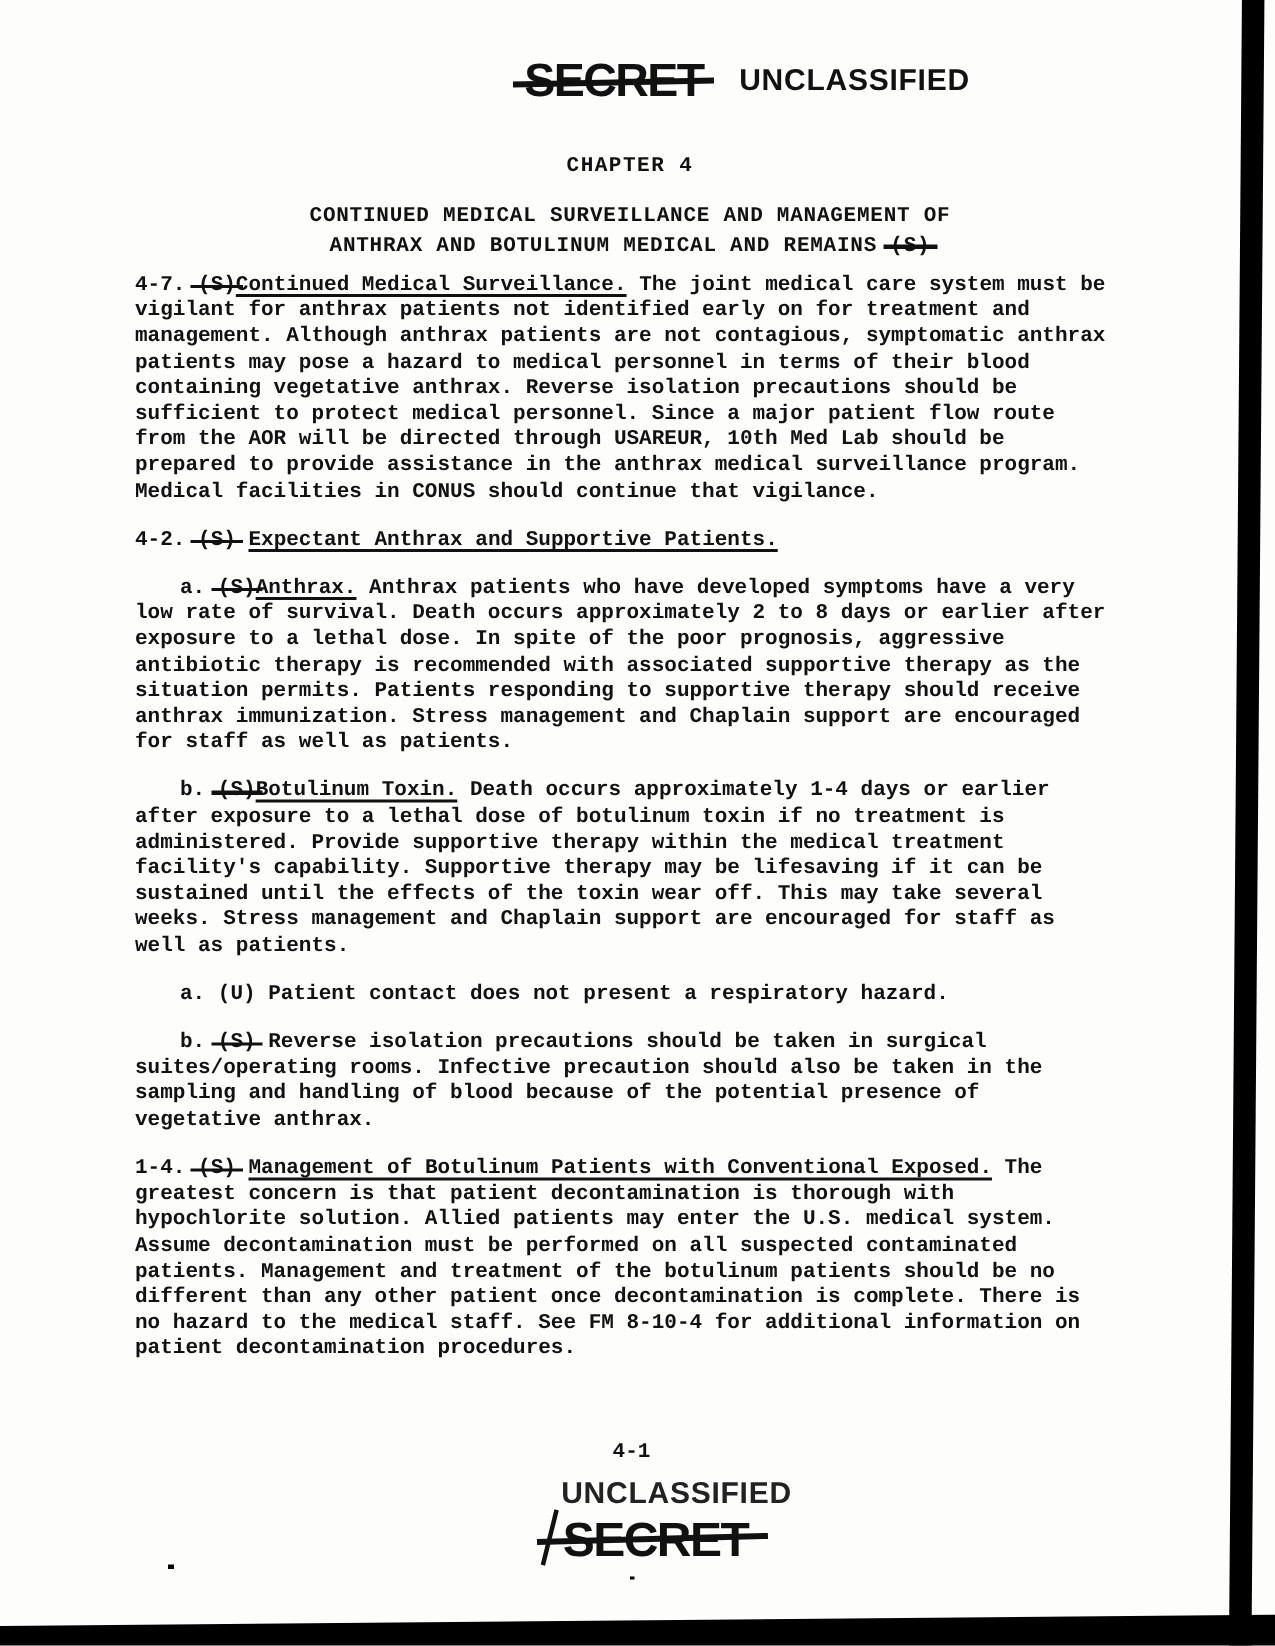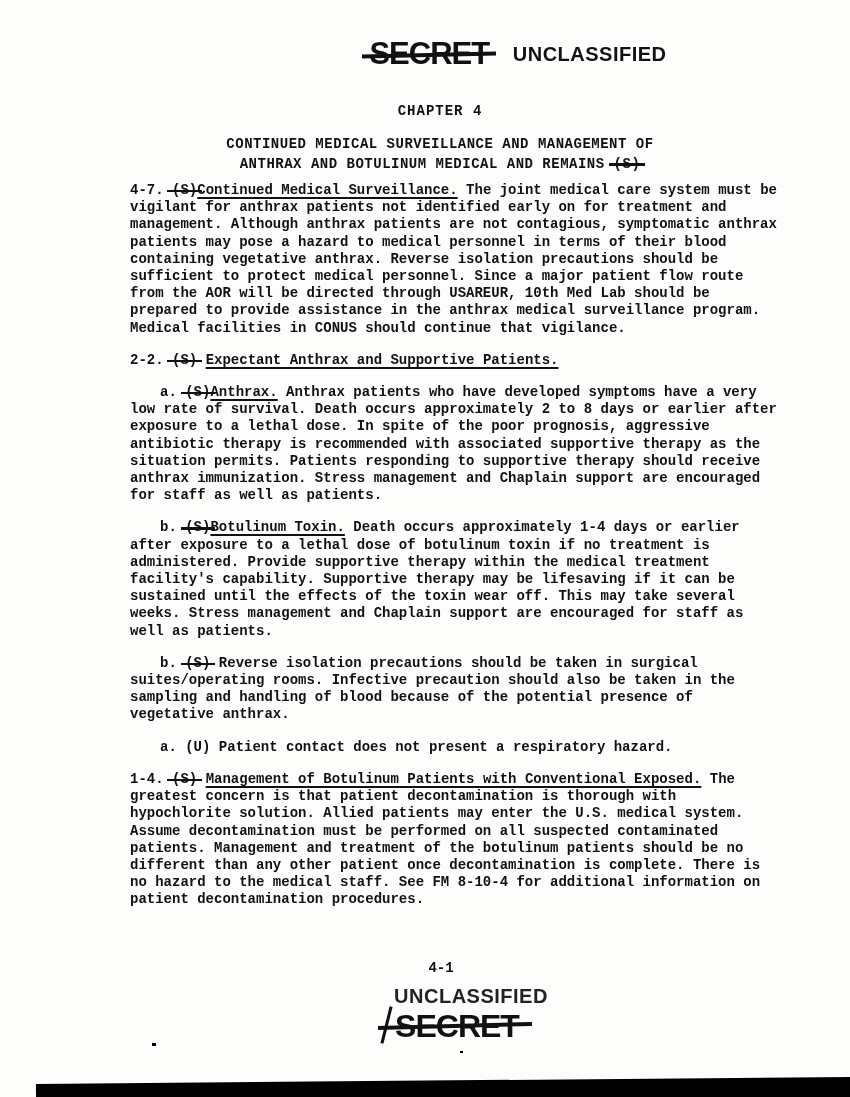--- a/index.html
+++ b/index.html
@@ -4,21 +4,21 @@
 <style>
   * { margin: 0; padding: 0; box-sizing: border-box; }
   html, body { width: 850px; height: 1097px; overflow: hidden; }
   body {
     position: relative;
     background: #fdfdfc;
     color: #111;
     font-family: "Liberation Mono", monospace;
     font-weight: 700;
   }
-  .page { position: absolute; inset: 0; margin-left: 40px; }
+  .page { position: absolute; inset: 0; }
 
   
   .header-line {
     position: absolute; top: 36px; left: 0; width: 100%;
     text-align: center; transform: translateX(73px);
     white-space: nowrap;
   }
   .secret-top {
     display: inline-block; position: relative;
     font-family: "Liberation Sans", sans-serif;
@@ -136,48 +136,48 @@
 
   <div class="body-text">
 
     <p class="para">
       <span>4-7.</span>
       <span class="marker struck">(S)</span><span class="head">Continued Medical Surveillance.</span>
       <span>The joint medical care system must be vigilant for anthrax patients not identified early on for treatment and management. Although anthrax patients are not contagious, symptomatic anthrax patients may pose a hazard to medical personnel in terms of their blood containing vegetative anthrax. Reverse isolation precautions should be sufficient to protect medical personnel. Since a major patient flow route from the AOR will be directed through USAREUR, 10th Med Lab should be prepared to provide assistance in the anthrax medical surveillance program. Medical facilities in CONUS should continue that vigilance.</span>
     </p>
 
     <p class="para">
-      <span>2-2.</span>
+      <span>4-2.</span>
       <span class="marker struck">(S)</span>
       <span class="head">Expectant Anthrax and Supportive Patients.</span>
     </p>
 
     <p class="para sub">
       <span>a.</span>
       <span class="marker struck">(S)</span><span class="head">Anthrax.</span>
       <span>Anthrax patients who have developed symptoms have a very low rate of survival. Death occurs approximately 2 to 8 days or earlier after exposure to a lethal dose. In spite of the poor prognosis, aggressive antibiotic therapy is recommended with associated supportive therapy as the situation permits. Patients responding to supportive therapy should receive anthrax immunization. Stress management and Chaplain support are encouraged for staff as well as patients.</span>
     </p>
 
     <p class="para sub">
       <span>b.</span>
       <span class="marker struck">(S)</span><span class="head">Botulinum Toxin.</span>
       <span>Death occurs approximately 1-4 days or earlier after exposure to a lethal dose of botulinum toxin if no treatment is administered. Provide supportive therapy within the medical treatment facility's capability. Supportive therapy may be lifesaving if it can be sustained until the effects of the toxin wear off. This may take several weeks. Stress management and Chaplain support are encouraged for staff as well as patients.</span>
     </p>
 
 
     <p class="para sub">
+      <span>a.</span>
+      <span class="marker">(U)</span>
+      <span>Patient contact does not present a respiratory hazard.</span>
+    </p>
+
+    <p class="para sub">
       <span>b.</span>
       <span class="marker struck">(S)</span>
       <span>Reverse isolation precautions should be taken in surgical suites/operating rooms. Infective precaution should also be taken in the sampling and handling of blood because of the potential presence of vegetative anthrax.</span>
-    </p>
-
-    <p class="para sub">
-      <span>a.</span>
-      <span class="marker">(U)</span>
-      <span>Patient contact does not present a respiratory hazard.</span>
     </p>
 
     <p class="para">
       <span>1-4.</span>
       <span class="marker struck">(S)</span>
       <span class="head">Management of Botulinum Patients with Conventional Exposed.</span>
       <span>The greatest concern is that patient decontamination is thorough with hypochlorite solution. Allied patients may enter the U.S. medical system. Assume decontamination must be performed on all suspected contaminated patients. Management and treatment of the botulinum patients should be no different than any other patient once decontamination is complete. There is no hazard to the medical staff. See FM 8-10-4 for additional information on patient decontamination procedures.</span>
     </p>
 
   </div>

